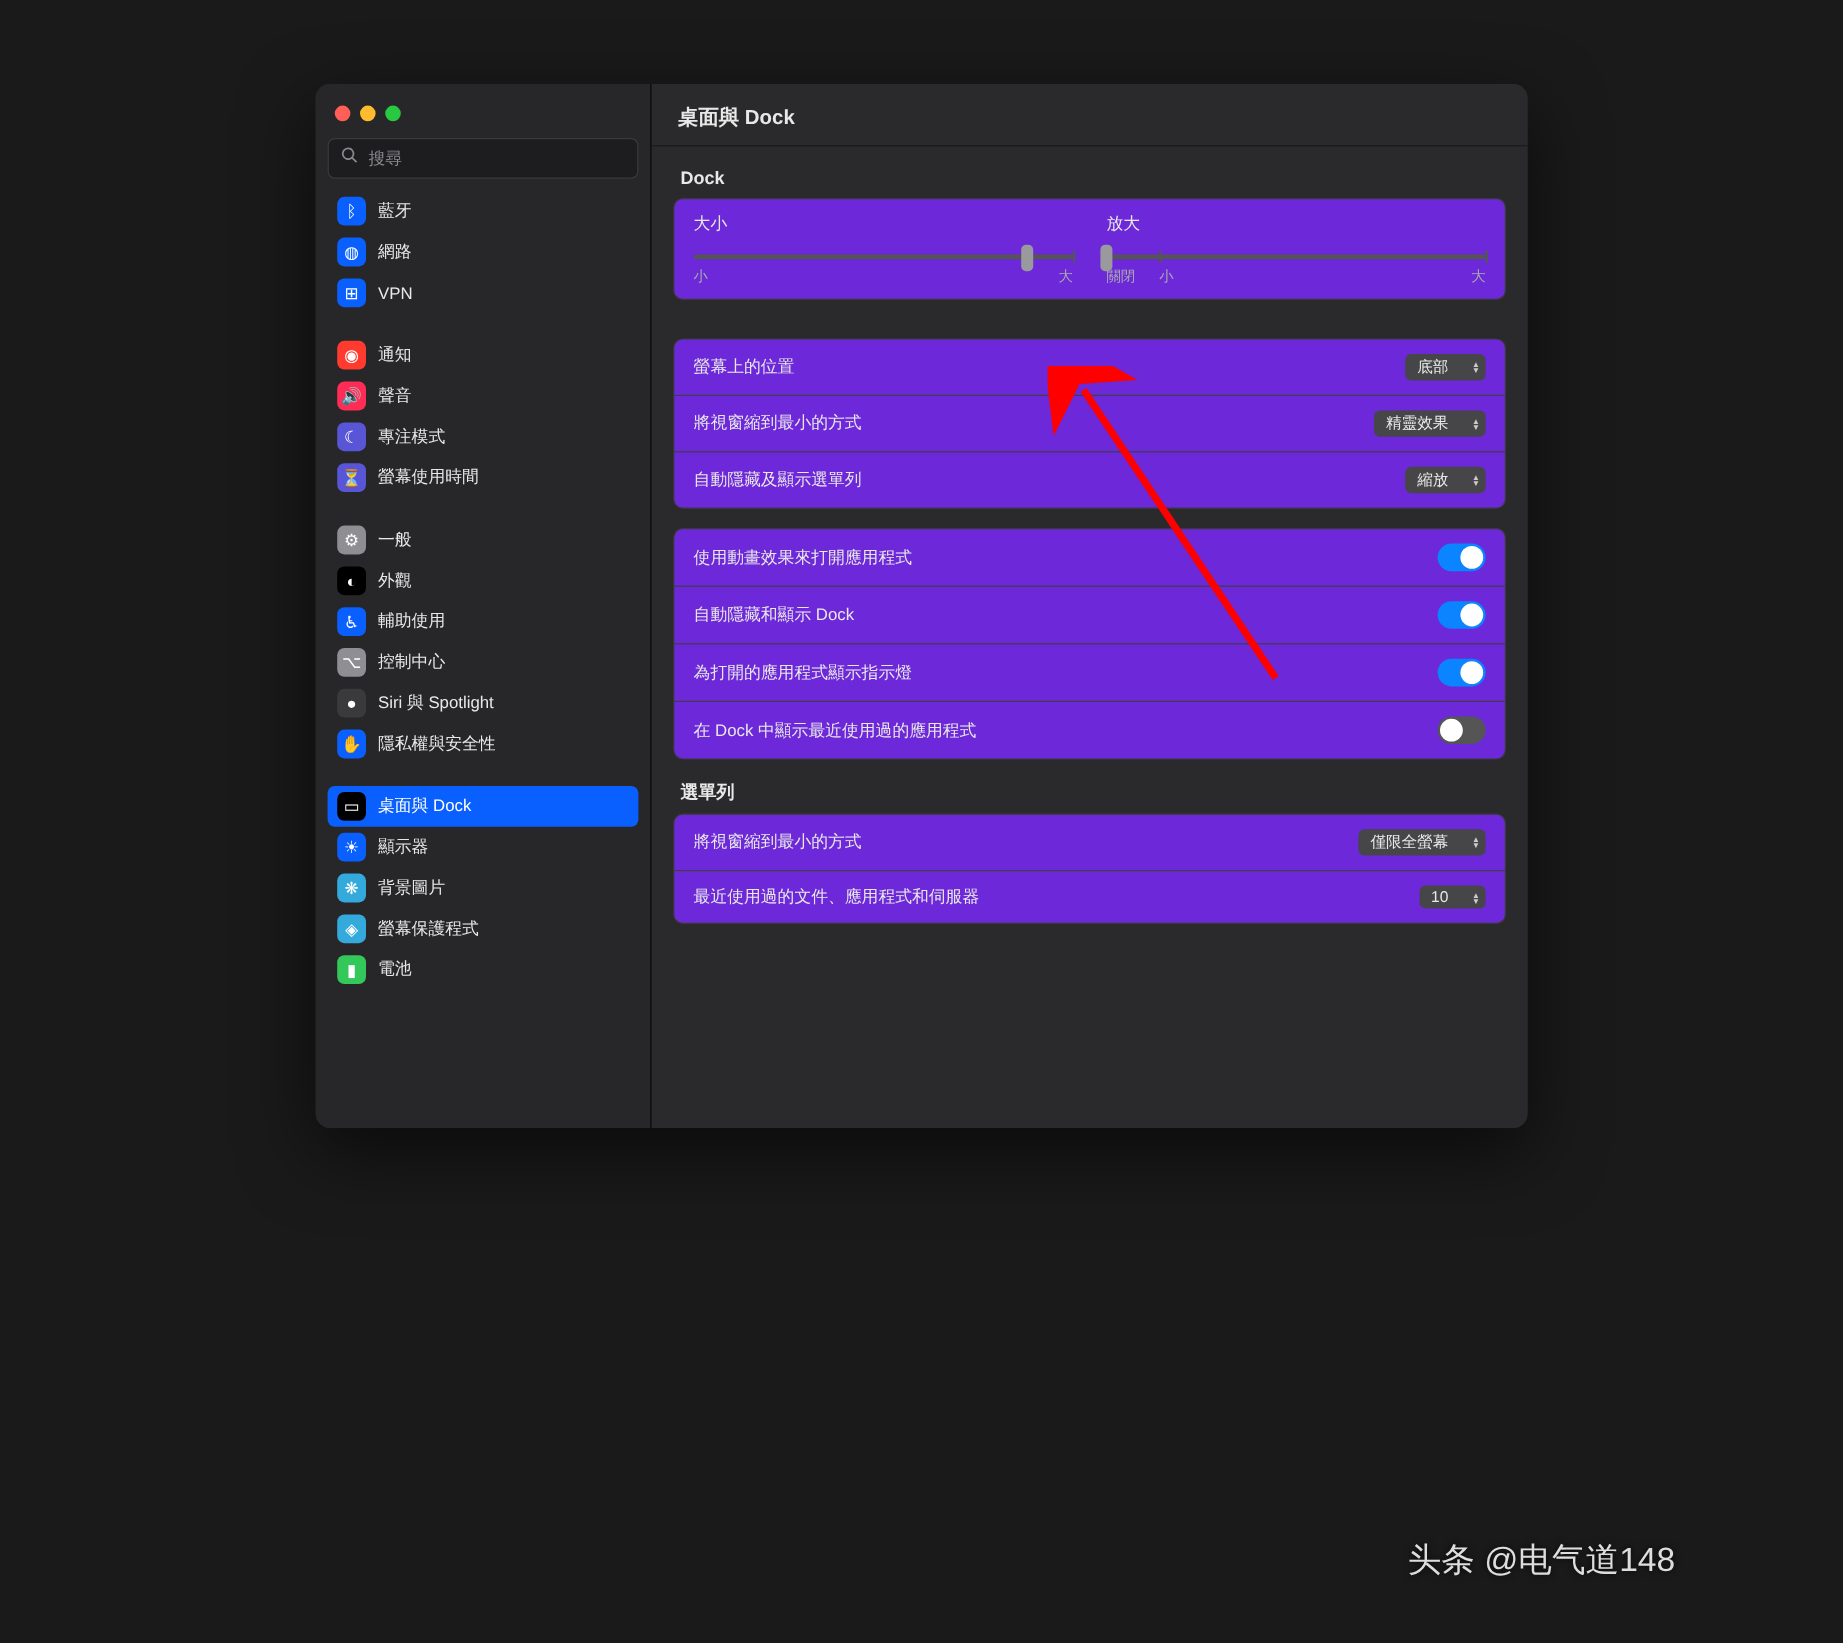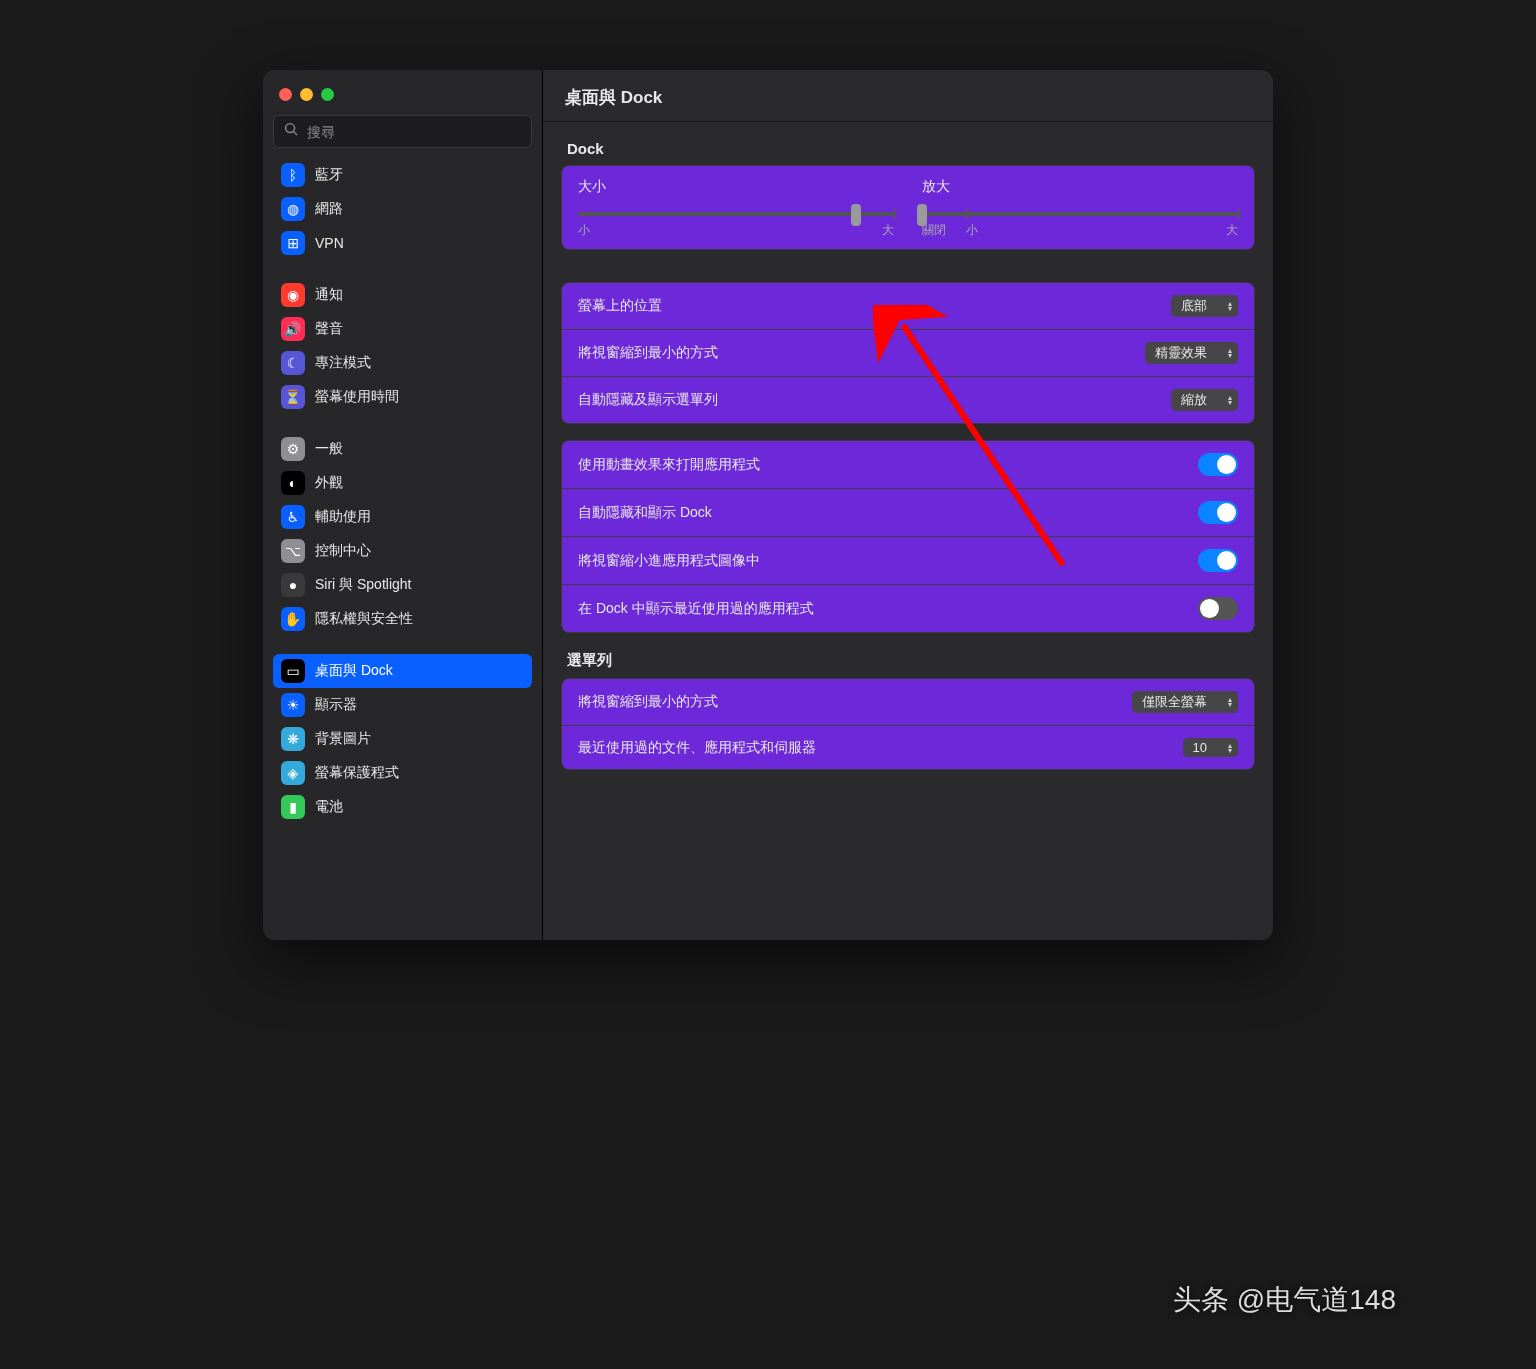--- a/index.html
+++ b/index.html
@@ -350,21 +350,21 @@
       <div class="panel" style="margin-top:16px">
         <div class="row">
           <span class="label">使用動畫效果來打開應用程式</span>
           <div class="toggle on" id="t-anim"></div>
         </div>
         <div class="row">
           <span class="label">自動隱藏和顯示 Dock</span>
           <div class="toggle on" id="t-auto"></div>
         </div>
         <div class="row">
-          <span class="label">將視窗縮小進應用程式圖像中</span>
+          <span class="label">為打開的應用程式顯示指示燈</span>
           <div class="toggle on" id="t-ind"></div>
         </div>
         <div class="row">
           <span class="label">在 Dock 中顯示最近使用過的應用程式</span>
           <div class="toggle" id="t-rec"></div>
         </div>
       </div>
 
       <div class="section-title">選單列</div>
 

